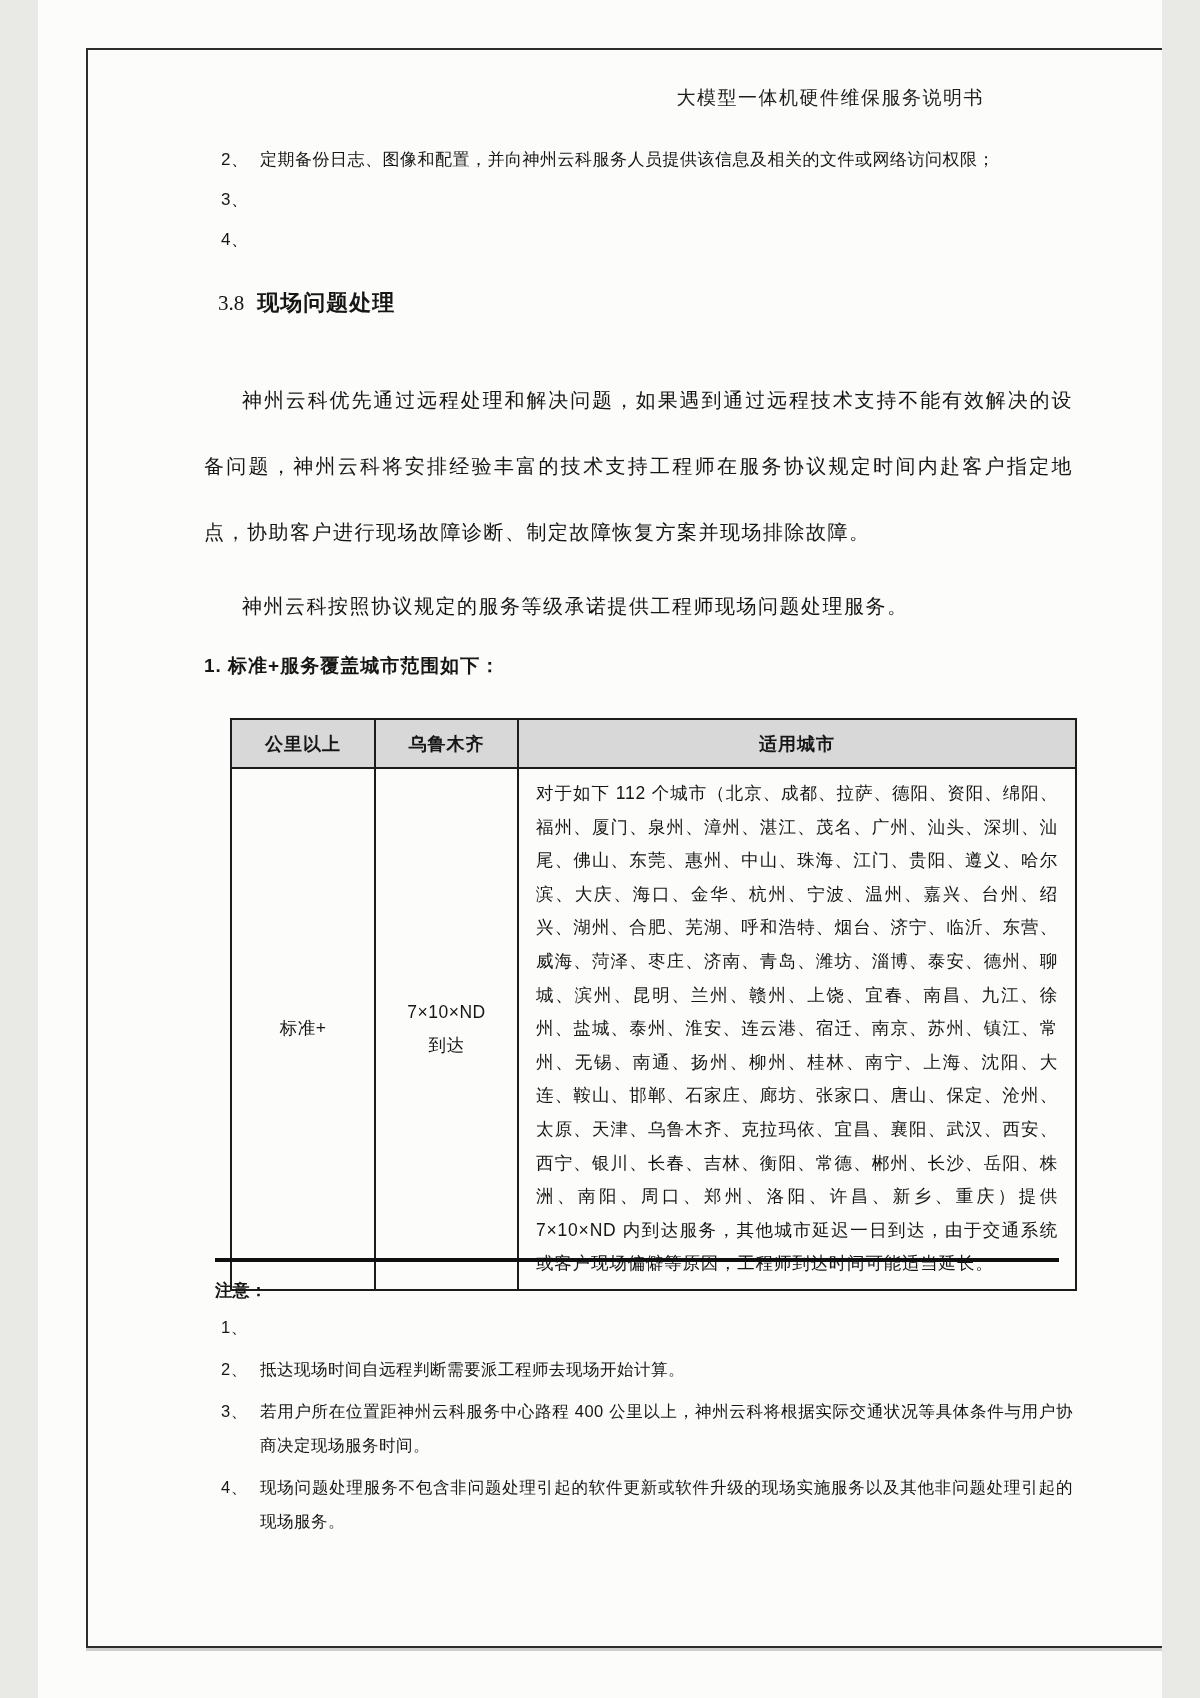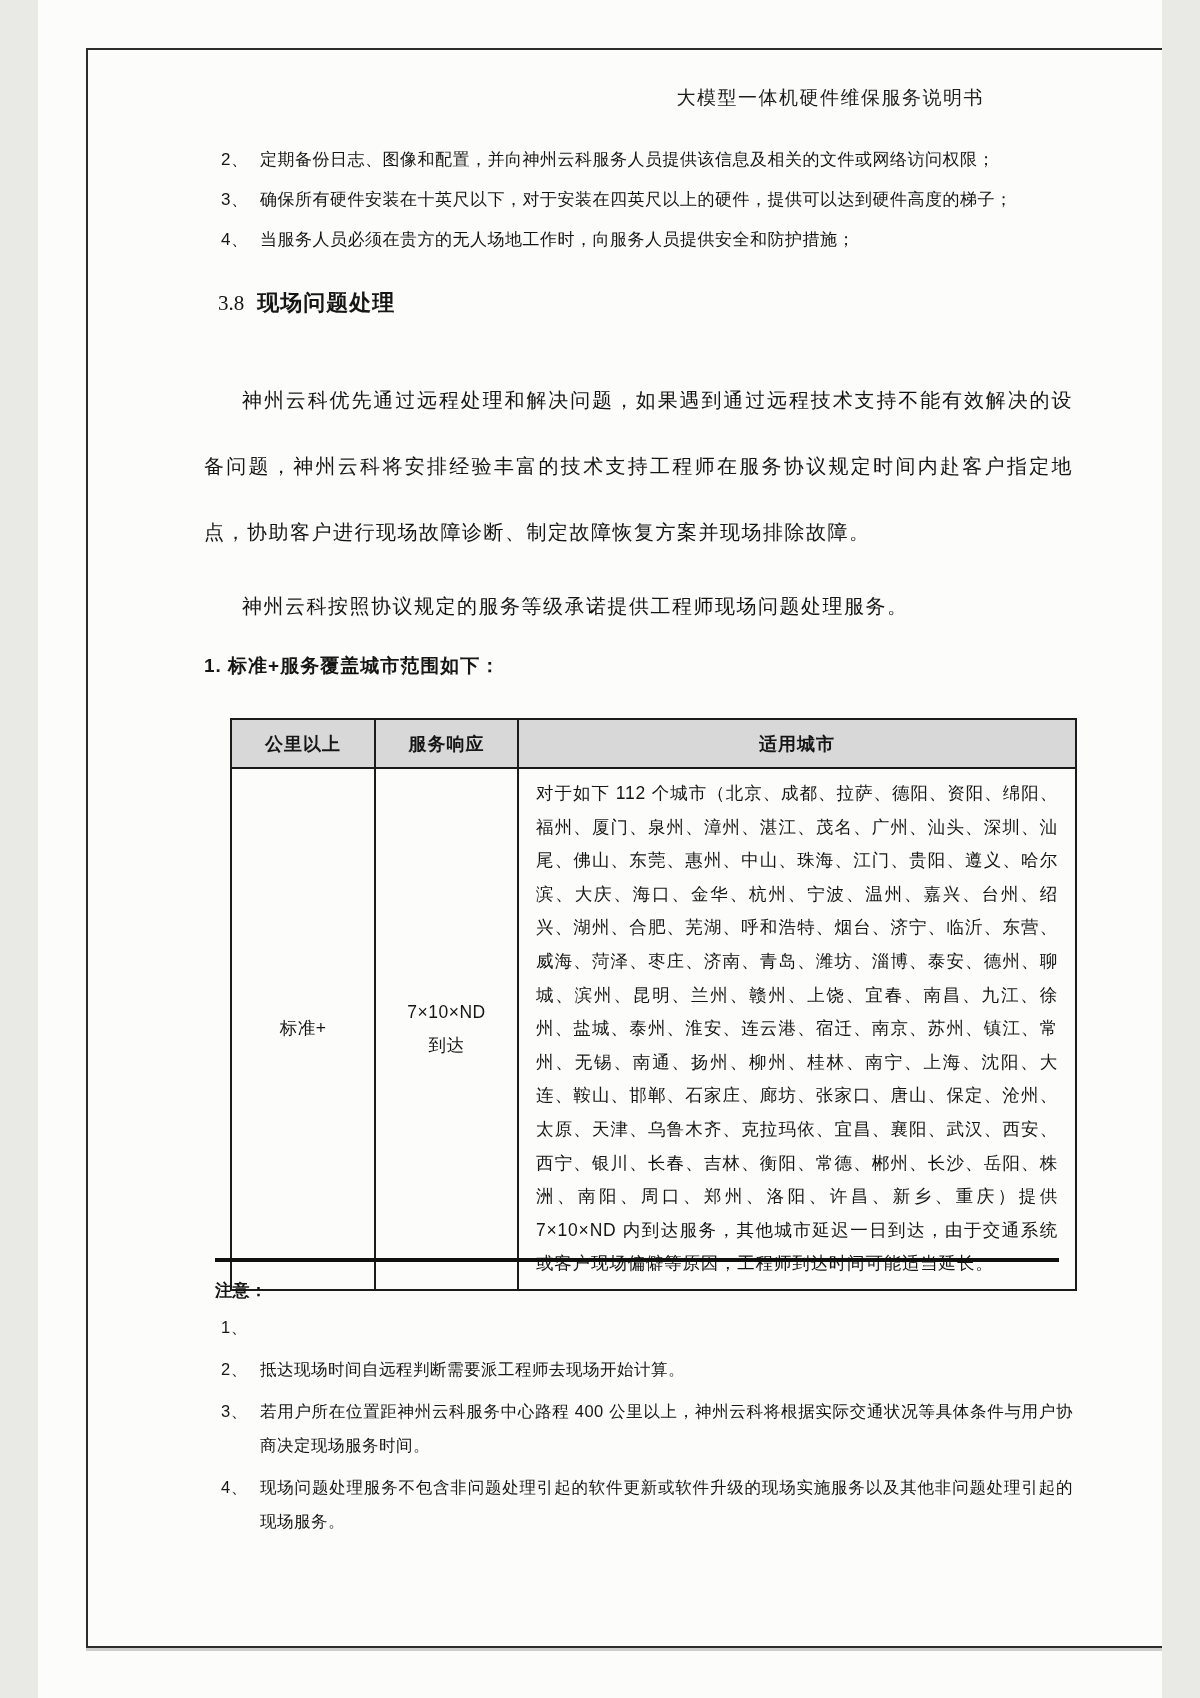--- a/index.html
+++ b/index.html
@@ -69,25 +69,23 @@
 
   <div class="hdr">大模型一体机硬件维保服务说明书</div>
 
   <div class="obligations">
     <div class="obl-item">
       <span class="num">2、</span>
       <span class="txt">定期备份日志、图像和配置，并向神州云科服务人员提供该信息及相关的文件或网络访问权限；</span>
     </div>
     <div class="obl-item">
       <span class="num">3、</span>
-      <span class="txt">确保所有硬件安装在十英尺以下，对于安装在四英尺以上的硬件，提供可以达到硬件高度的梯子；</span>
     </div>
     <div class="obl-item">
       <span class="num">4、</span>
-      <span class="txt">当服务人员必须在贵方的无人场地工作时，向服务人员提供安全和防护措施；</span>
     </div>
   </div>
 
   <div class="sec">
     <span class="sec-num">3.8</span><span class="sec-title">现场问题处理</span>
   </div>
 
   <p class="para p1">神州云科优先通过远程处理和解决问题，如果遇到通过远程技术支持不能有效解决的设备问题，神州云科将安排经验丰富的技术支持工程师在服务协议规定时间内赴客户指定地点，协助客户进行现场故障诊断、制定故障恢复方案并现场排除故障。</p>
   <p class="para p2">神州云科按照协议规定的服务等级承诺提供工程师现场问题处理服务。</p>
 
@@ -95,21 +93,21 @@
 
   <table class="svc-table">
     <colgroup>
         <col class="w1">
         <col class="w2">
         <col class="w3">
       </colgroup>
     <thead>
       <tr>
         <th>公里以上</th>
-        <th>服务响应</th>
+        <th>乌鲁木齐</th>
         <th>适用城市</th>
       </tr>
     </thead>
     <tbody>
       <tr>
         <td class="c1">标准+</td>
         <td class="c2">
           <div>7×10×ND</div>
           <div>到达</div>
         </td>

